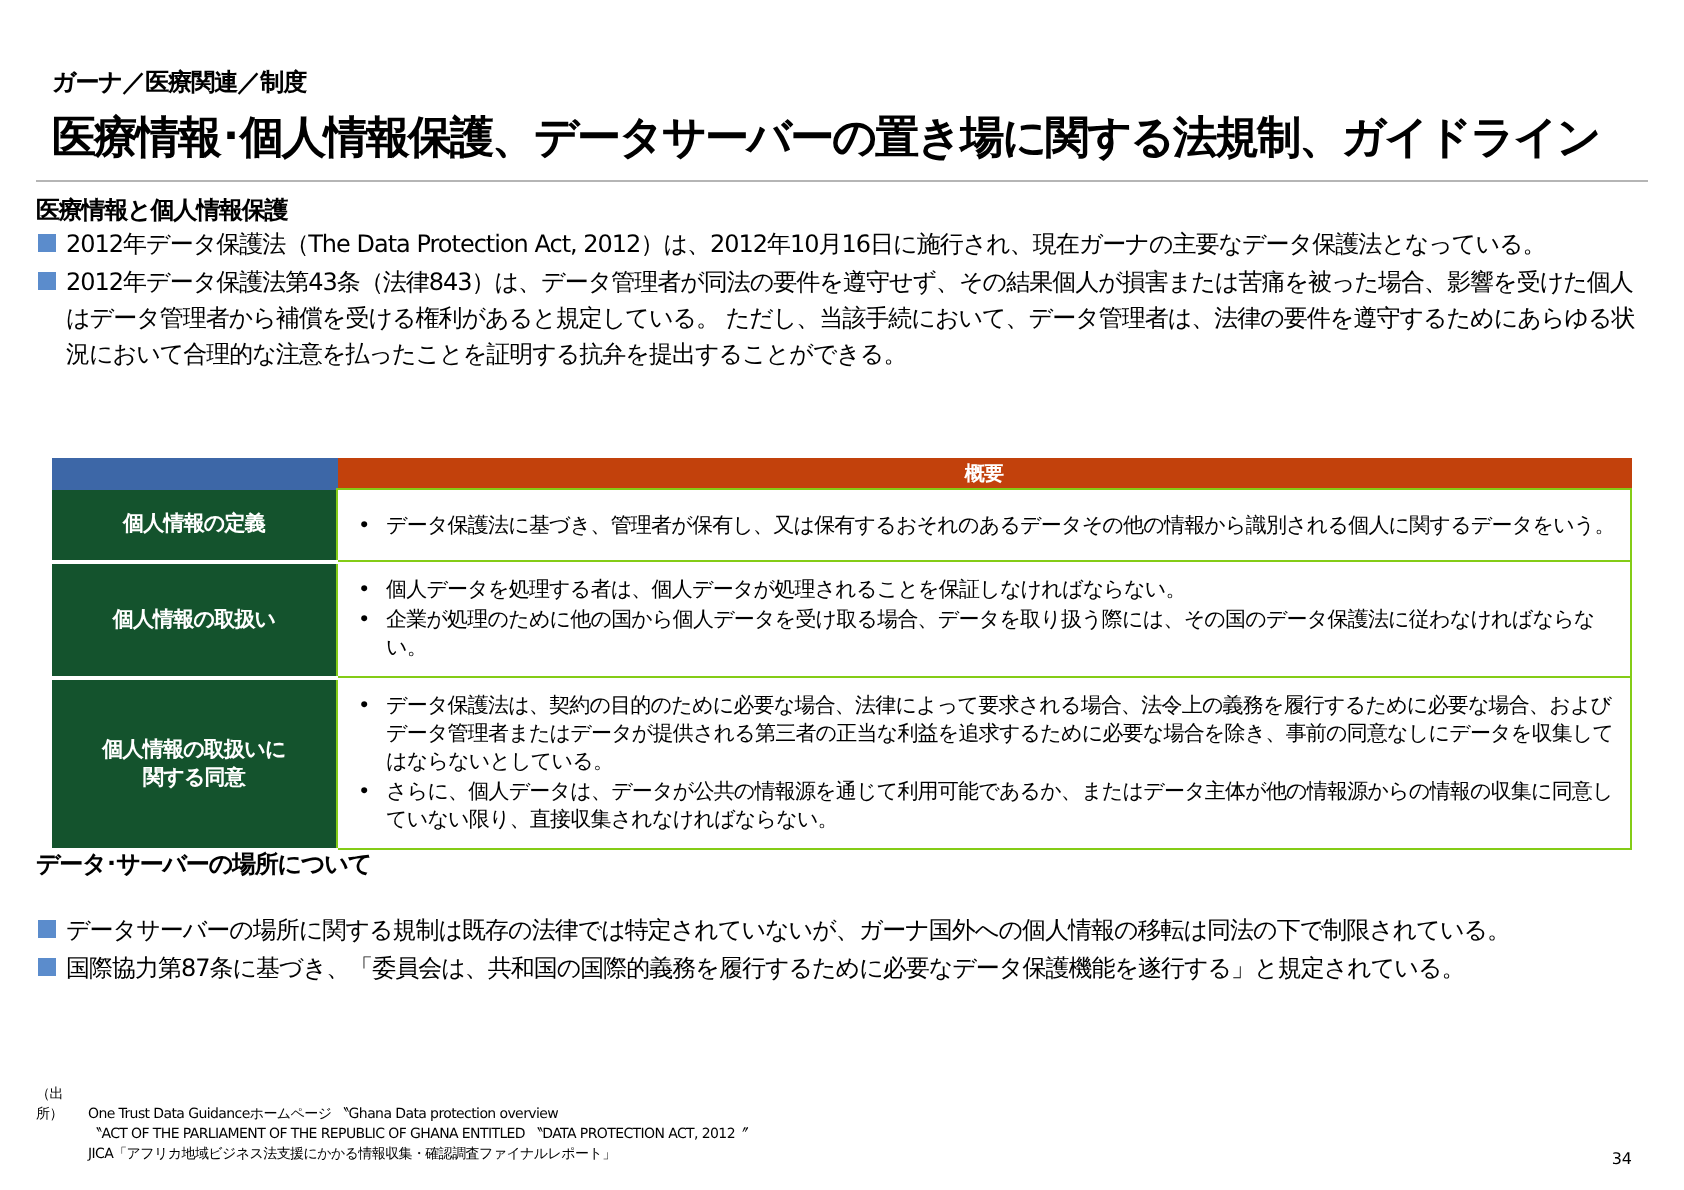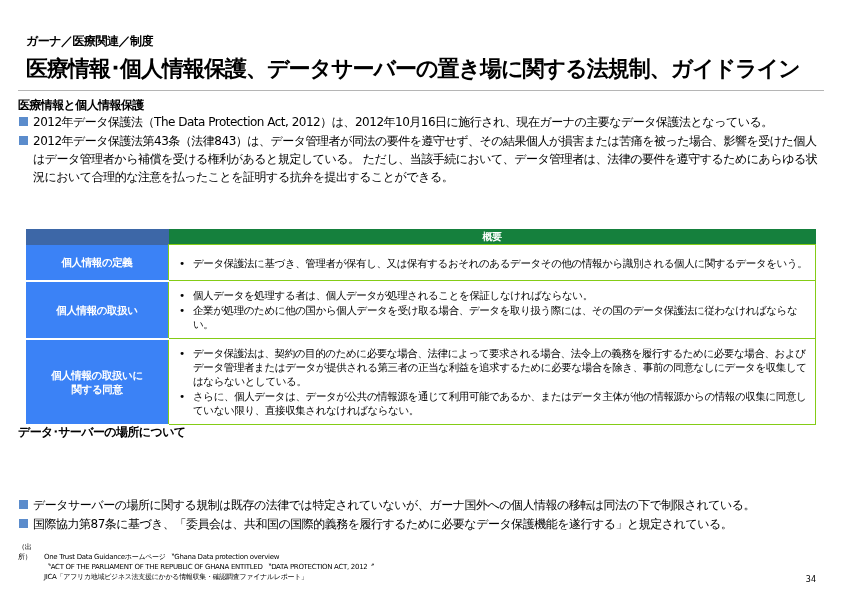--- a/index.html
+++ b/index.html
@@ -30,26 +30,26 @@
     font-size: 12px; line-height: 18px; letter-spacing: -0.5px; margin-bottom: 1px;
   }
   .bullets li .sq {
     position: absolute; left: 1px; top: 4px; width: 9px; height: 9px; background: #5b8ccc;
   }
   table.summary {
     position: absolute; left: 26px; top: 229px; width: 790px;
     border-collapse: collapse; font-size: 10.5px; letter-spacing: -0.4px;
   }
   table.summary th.hdr {
-    background: #15803d; color: #fff; font-weight: bold; height: 15px;
+    background: #c2410c; color: #fff; font-weight: bold; height: 15px;
     font-size: 10px; text-align: center; padding: 0;
   }
   table.summary th.hdr-empty { background: #3d67a7; width: 140px; }
   table.summary td.label {
-    background: #3b82f6; color: #fff; font-weight: bold; text-align: center;
+    background: #14532d; color: #fff; font-weight: bold; text-align: center;
     width: 140px; border-bottom: 2px solid #ffffff; font-size: 10.5px; line-height: 14px;
   }
   table.summary td.body {
     border: 1px solid #84cc16; padding: 3px 6px 3px 8px; line-height: 14px; vertical-align: middle;
   }
   table.summary td.body ul { margin: 0; padding: 0; list-style: none; }
   table.summary td.body li { position: relative; padding-left: 16px; margin: 1px 0; }
   table.summary td.body li::before { content: "•"; position: absolute; left: 2px; top: 0; }
   .sources {
     position: absolute; left: 18px; top: 542px;
@@ -105,21 +105,21 @@
         <ul>
           <li>データ保護法は、契約の目的のために必要な場合、法律によって要求される場合、法令上の義務を履行するために必要な場合、およびデータ管理者またはデータが提供される第三者の正当な利益を追求するために必要な場合を除き、事前の同意なしにデータを収集してはならないとしている。</li>
           <li>さらに、個人データは、データが公共の情報源を通じて利用可能であるか、またはデータ主体が他の情報源からの情報の収集に同意していない限り、直接収集されなければならない。</li>
         </ul>
       </td>
     </tr>
   </tbody>
 </table>
 
 <div class="section-heading" style="top:424px;">データ･サーバーの場所について</div>
-<ul class="bullets" style="top:456px;margin-top:40px;">
+<ul class="bullets" style="top:456px;">
   <li><span class="sq"></span><span>データサーバーの場所に関する規制は既存の法律では特定されていないが、ガーナ国外への個人情報の移転は同法の下で制限されている。</span></li>
   <li><span class="sq"></span><span>国際協力第87条に基づき、「委員会は、共和国の国際的義務を履行するために必要なデータ保護機能を遂行する」と規定されている。</span></li>
 </ul>
 
 <div class="sources">
   <div><span class="lbl">（出所）</span><span>One Trust Data Guidanceホームページ 〝Ghana Data protection overview</span></div>
   <div class="line">〝ACT OF THE PARLIAMENT OF THE REPUBLIC OF GHANA ENTITLED 〝DATA PROTECTION ACT, 2012〞</div>
   <div class="line">JICA「アフリカ地域ビジネス法支援にかかる情報収集・確認調査ファイナルレポート」</div>
 </div>
 

